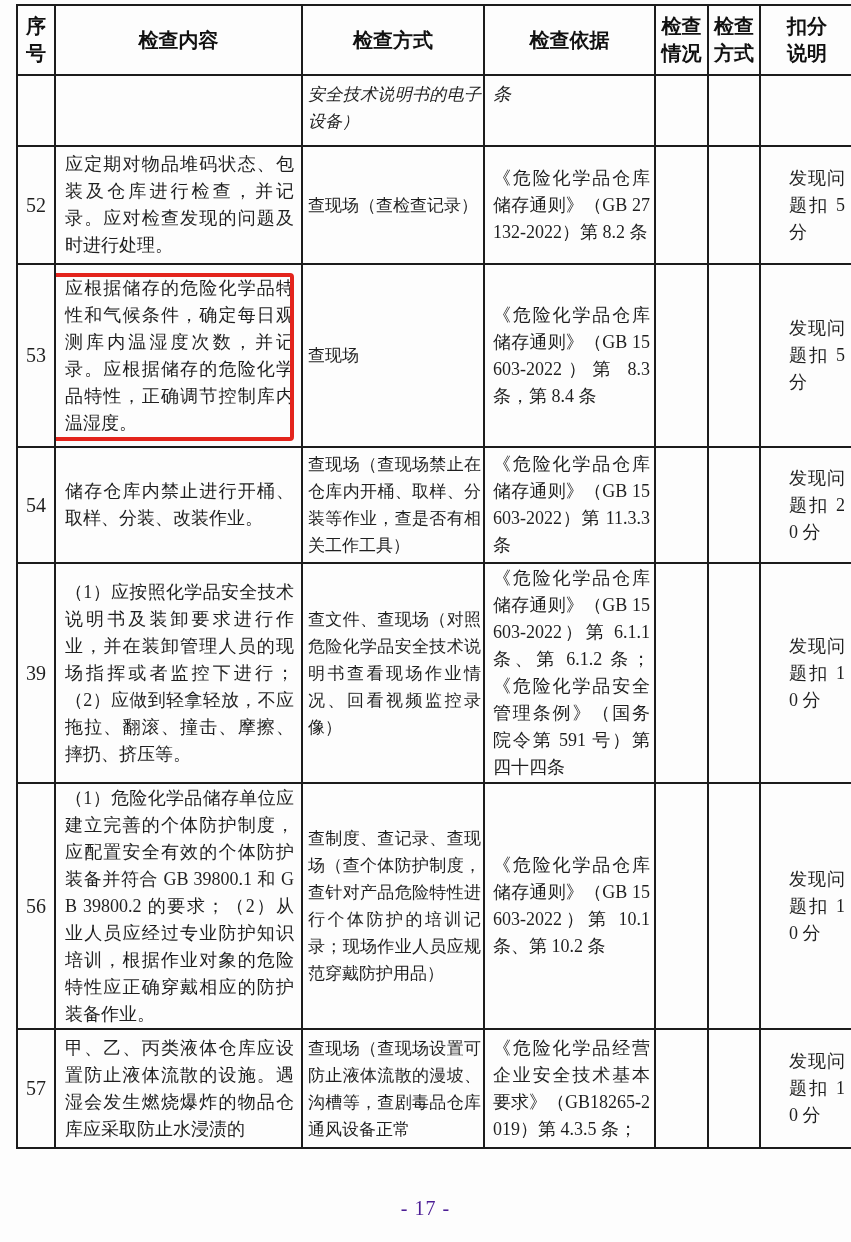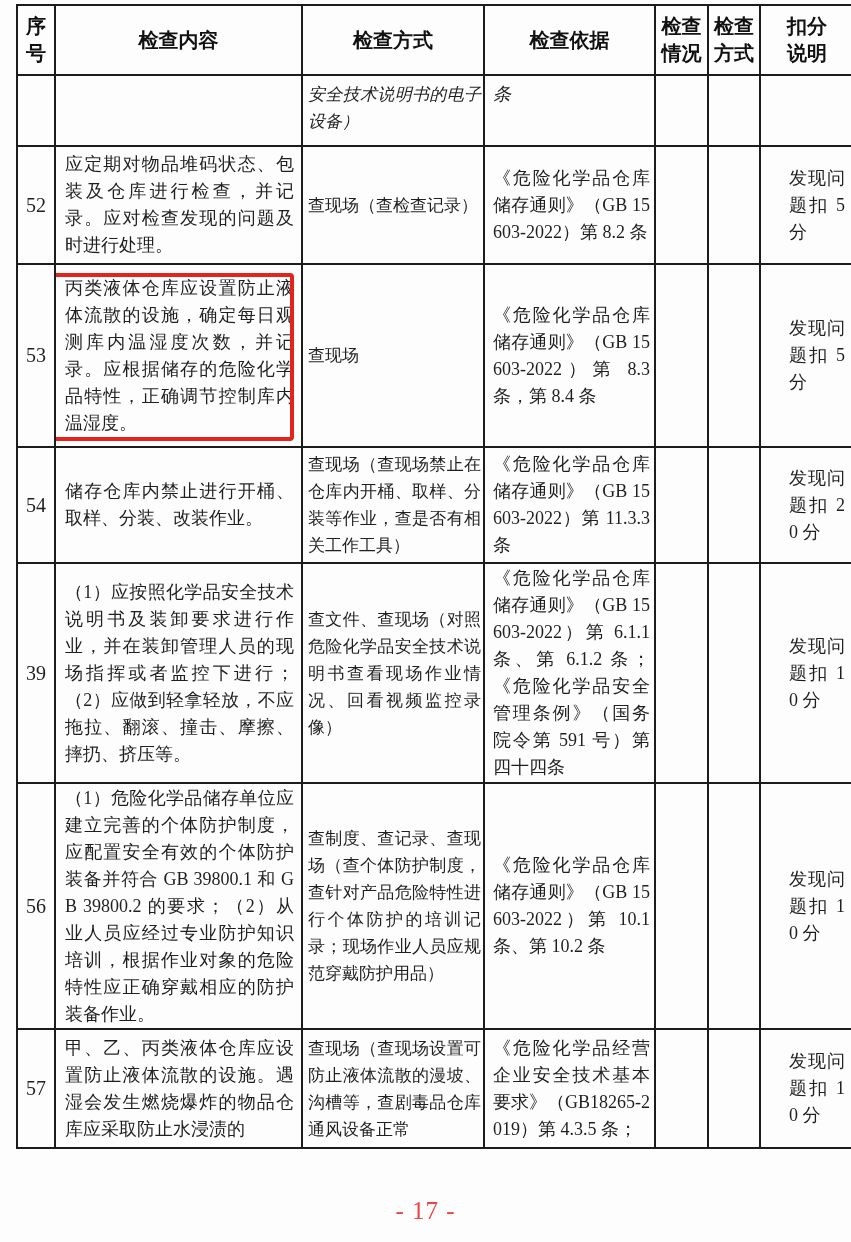--- a/index.html
+++ b/index.html
@@ -52,23 +52,23 @@
     position:absolute;
     left:-5px;top:8px;right:7px;bottom:5px;
     border:4px solid #e3241c;
     border-radius:4px;
     pointer-events:none;
   }
   .page-number{
     position:absolute;
     left:0;right:0;top:1197px;
     text-align:center;
-    font-size:25px;
+    font-size:20px;
     letter-spacing:1px;
-    color:#ef4444;
+    color:#4c1d95;
   }
 </style>
 </head>
 <body>
 
 <div class="page">
 
   <table class="checklist">
     <colgroup>
       <col style="width:38px">
@@ -110,32 +110,32 @@
   </tr>
         <tr style="height: 118px;">
     <td class="c-no"><span class="noval">52</span></td>
     <td class="c-content">
             <div class="cell">应定期对物品堆码状态、包装及仓库进行检查，并记录。应对检查发现的问题及时进行处理。</div>
           </td>
     <td class="c-method">
             <div class="cell">查现场（查检查记录）</div>
           </td>
     <td class="c-basis">
-            <div class="cell">《危险化学品仓库储存通则》（GB 15603-2022）第 8.2 条</div>
+            <div class="cell">《危险化学品仓库储存通则》（GB 27132-2022）第 8.2 条</div>
           </td>
     <td class="c-situation"></td>
     <td class="c-score"></td>
     <td class="c-deduction">
             <div class="cell">发现问题扣 5 分</div>
           </td>
   </tr>
         <tr style="height: 183px;">
     <td class="c-no"><span class="noval">53</span></td>
     <td class="c-content hl-cell">
-            <div class="cell">丙类液体仓库应设置防止液体流散的设施，确定每日观测库内温湿度次数，并记录。应根据储存的危险化学品特性，正确调节控制库内温湿度。</div>
+            <div class="cell">应根据储存的危险化学品特性和气候条件，确定每日观测库内温湿度次数，并记录。应根据储存的危险化学品特性，正确调节控制库内温湿度。</div>
             <div class="red-box" style="border-color: rgb(227, 36, 28);"></div>
           </td>
     <td class="c-method">
             <div class="cell">查现场</div>
           </td>
     <td class="c-basis">
             <div class="cell">《危险化学品仓库储存通则》（GB 15603-2022）第 8.3 条，第 8.4 条</div>
           </td>
     <td class="c-situation"></td>
     <td class="c-score"></td>

